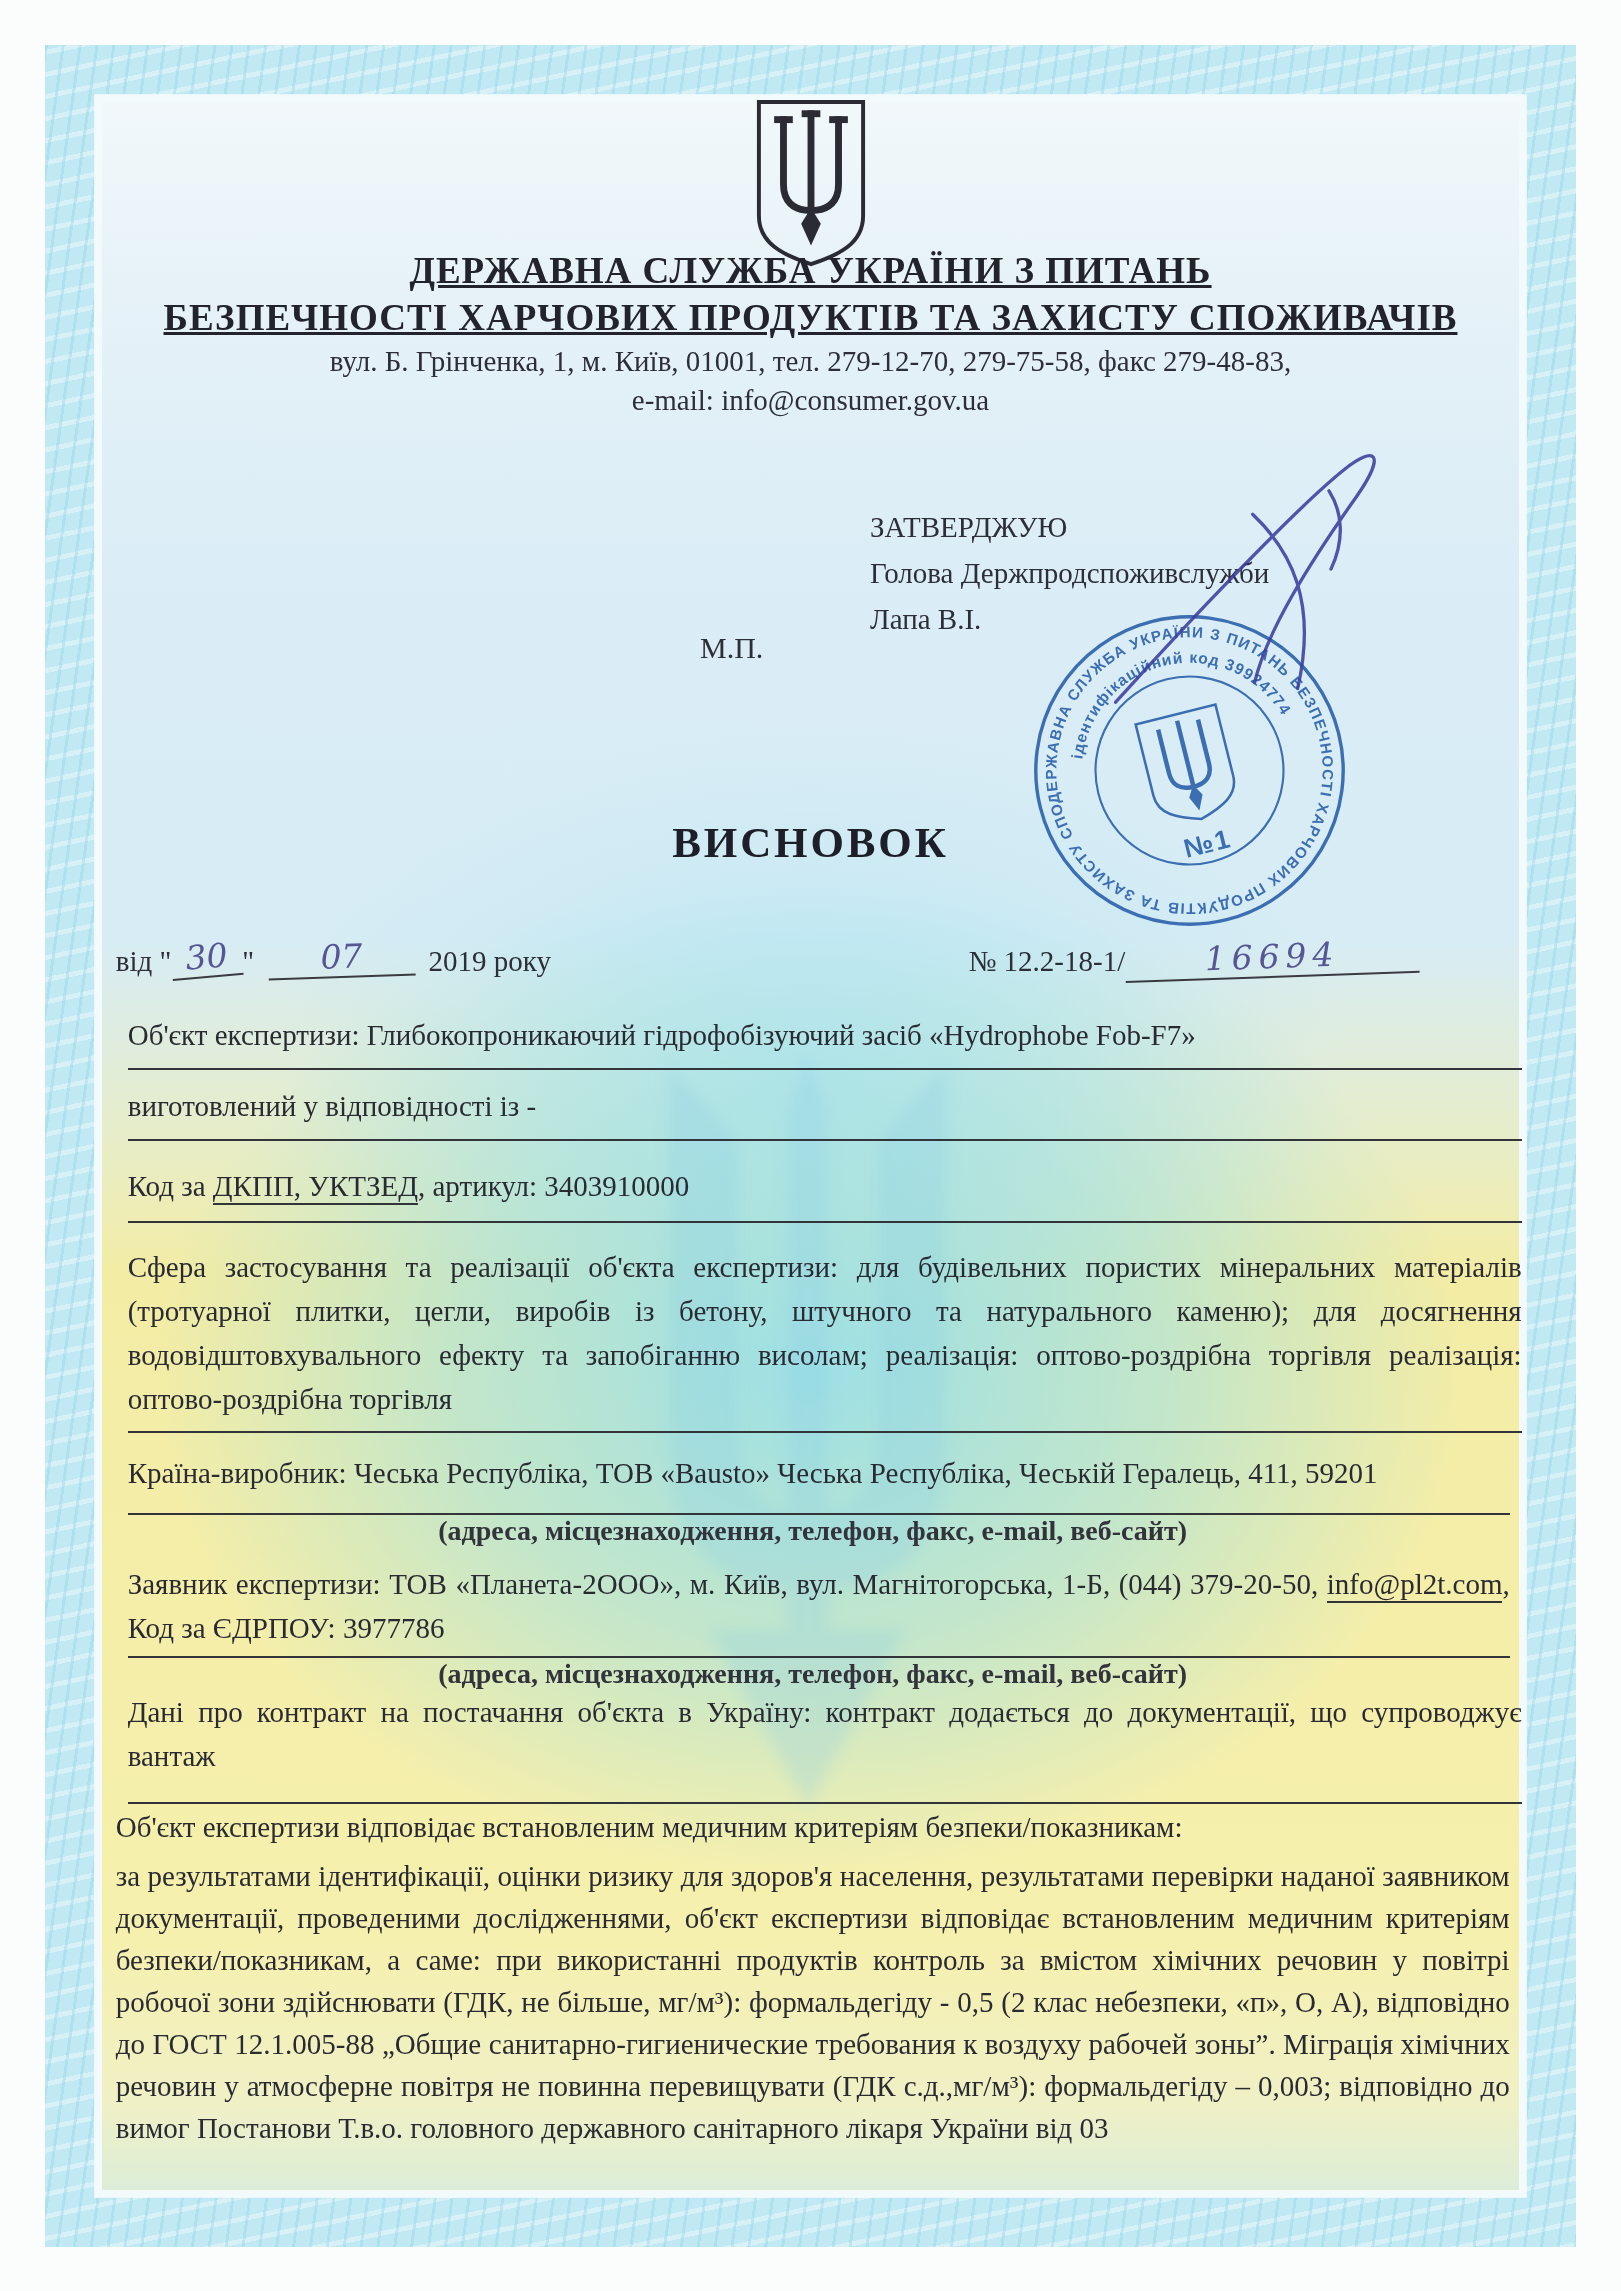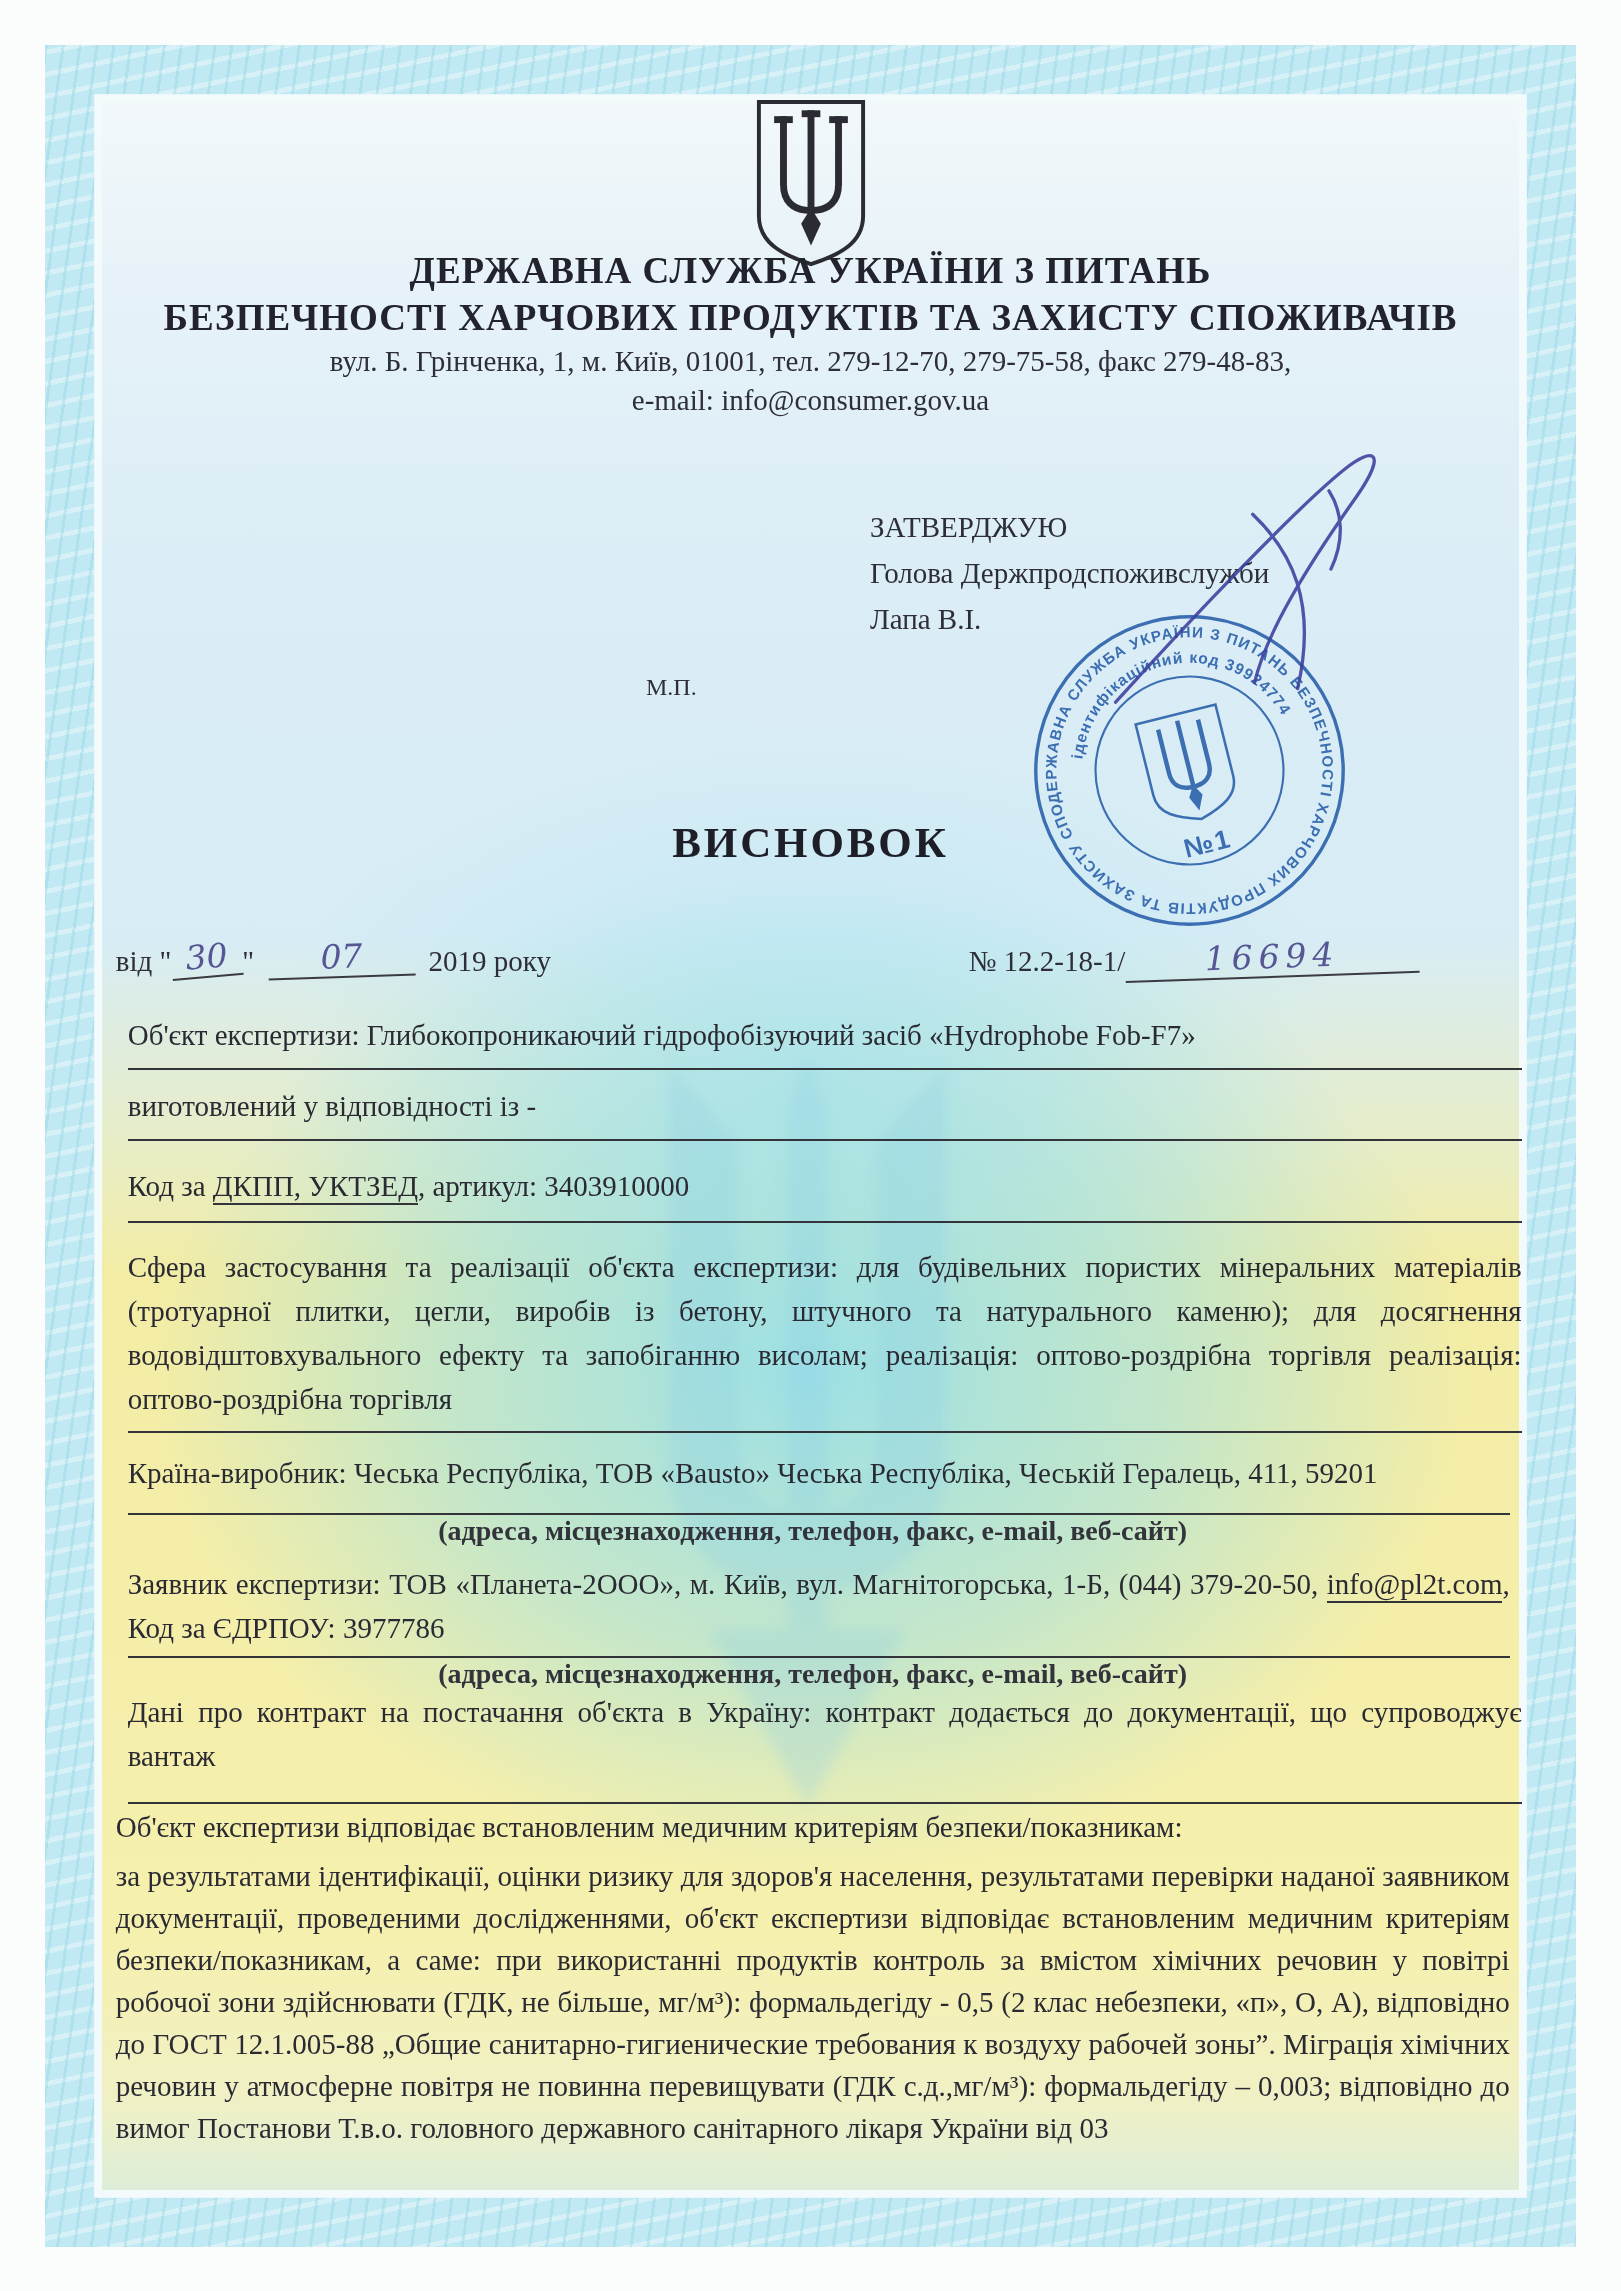--- a/index.html
+++ b/index.html
@@ -9,24 +9,24 @@
         repeating-linear-gradient(98deg, rgba(126,200,222,.28) 0 2.9px, rgba(255,255,255,0) 2.9px 16.7px),
         repeating-linear-gradient(-12deg, rgba(255,255,255,.35) 0 4.9px, rgba(255,255,255,0) 4.9px 21.6px),
         #c1e9f3;}
   .paper{position:absolute;inset:102px;box-shadow:0 0 0 7.8px #f3fafc;
         background:
          radial-gradient(46% 24% at 50% 61%, rgba(148,223,236,.9) 0%, rgba(148,223,236,.5) 55%, rgba(148,223,236,0) 100%),
          radial-gradient(38% 16% at 50% 46%, rgba(170,228,240,.55) 0%, rgba(170,228,240,0) 100%),
          linear-gradient(180deg,#f2f8fa 0%,#e6f2f8 9%,#dbedf6 22%,#d7ecf5 40%,#e6edcb 49%,#f2eca5 56%,#f4eea9 72%,#f6f0ae 88%,#eff0c6 96%,#dcedd8 100%);}
   .abs{position:absolute;}
   .center{left:0;right:0;text-align:center;}
-  .org{font-weight:bold;font-size:37px;letter-spacing:1px;color:#23232d;}
+  .org{font-weight:bold;font-size:37px;letter-spacing:1px;color:#23232d;text-decoration:underline;}
   .addr{font-size:29px;color:#2e2e38;}
   .approve{left:768px;top:370px;font-size:29px;line-height:46px;color:#2e2e38;margin-top:32px;}
-  .mp{left:544px;top:529px;font-size:24px;color:#2e2e38;margin-top:43px;}
+  .mp{left:598px;top:529px;font-size:30px;color:#2e2e38;}
   .title{top:716px;font-weight:bold;font-size:43px;letter-spacing:2.9px;color:#1e1e28;}
   .subtitle{top:772px;font-weight:bold;font-size:31px;color:#1e1e28;}
   .refline{left:13.7px;top:835px;width:1394px;font-size:29px;color:#2e2e38;}
   .hand{font-family:"DejaVu Serif","Liberation Serif",serif;font-style:italic;color:#565694;font-size:33px;}
   .wl{display:inline-block;border-bottom:2px solid #3a3a40;text-align:center;vertical-align:bottom;}
   .day{width:71px;transform:rotate(-5deg);}
   .mon{width:147px;margin:0 13.7px;transform:rotate(-2deg);}
   .num{width:294px;letter-spacing:5.9px;transform:rotate(-2deg);}
   .field{left:13.7px;width:1394px;font-size:29px;color:#2a2a33;}
   .rule{border-bottom:2px solid #33333a;margin-left:12px;}

